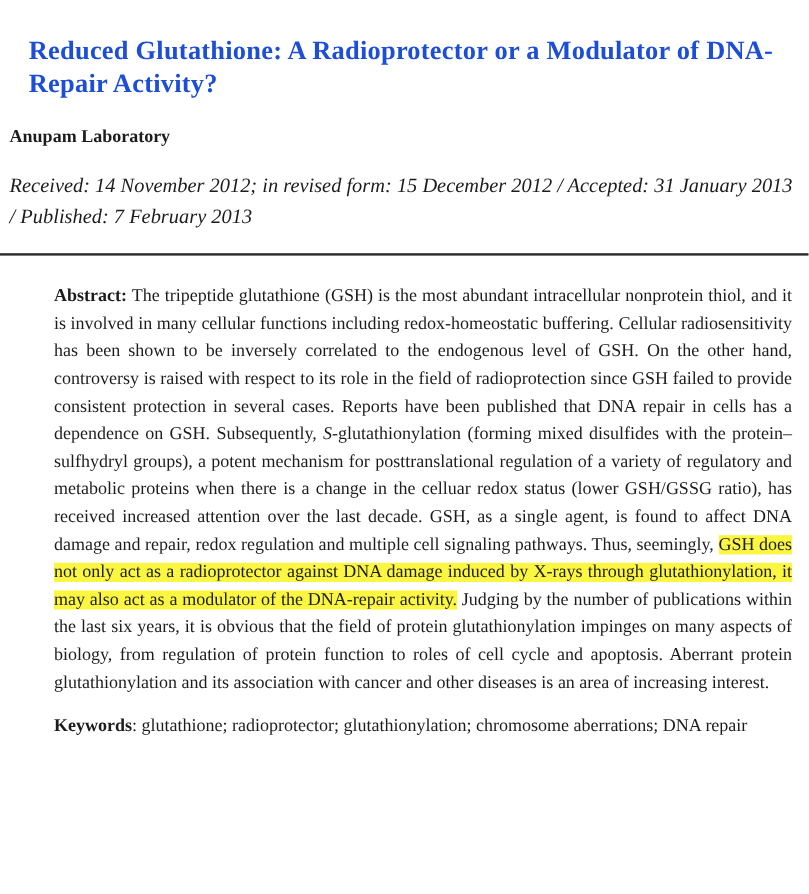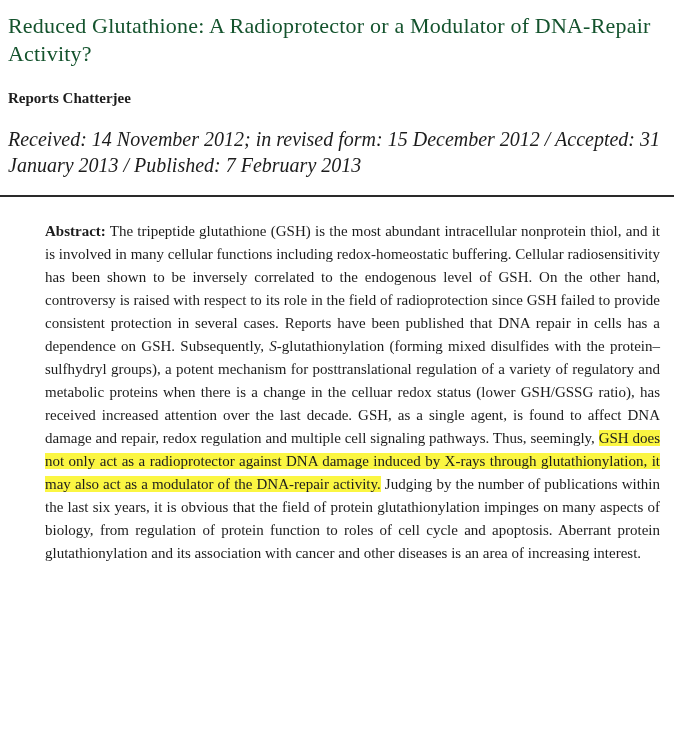--- a/index.html
+++ b/index.html
@@ -12,41 +12,41 @@
   .page {
     width: 674px;
     height: 745px;
     background: #ffffff;
     padding: 12px 8px 0 8px;
     font-family: "Liberation Serif", "DejaVu Serif", serif;
     color: var(--text);
     overflow: hidden;
   }
   .title {
-    margin: 0;
+    margin: 16px;
     font-size: 22px;
     line-height: 28px;
-    font-weight: 400;
-    color: #14532d;
+    font-weight: 700;
+    color: #1d4ed8;
     letter-spacing: 0.2px;
   }
   .author {
     margin: 21px 0 0;
     font-size: 15px;
     line-height: 18px;
     font-weight: 700;
   }
   .affiliation {
     margin: 19px 0 0;
     font-size: 15px;
     line-height: 26px;
   }
   .history {
     margin: 16px 0 0;
-    font-size: 20px;
+    font-size: 17px;
     line-height: 26px;
     font-style: italic;
   }
   .rule {
     border: 0;
     border-top: 2px solid var(--rule);
     margin: 17px -8px 0 -8px;
   }
   .front-matter {
     margin: 23px 6px 0 37px;
@@ -68,28 +68,29 @@
   .block { display: block; }
   .highlight { background: var(--highlight); }
 </style>
 </head>
 <body>
 
 <div class="page">
 
   <h1 class="title">Reduced Glutathione: A Radioprotector or a Modulator of DNA-Repair Activity?</h1>
 
-  <p class="author">Reports Chatterjee</p>
+  <p class="author">Anupam Laboratory</p>
 
   <p class="affiliation"></p>
 
   <p class="history">Received: 14 November 2012; in revised form: 15 December 2012 / Accepted: 31 January 2013 / Published: 7 February 2013</p>
 
   <hr class="rule">
 
   <section class="front-matter">
 
     <p class="abstract"><span class="bold">Abstract:</span><span> The tripeptide glutathione (GSH) is the most abundant intracellular nonprotein thiol, and it is involved in many cellular functions including redox-homeostatic buffering. Cellular radiosensitivity has been shown to be inversely correlated to the endogenous level of GSH. On the other hand, controversy is raised with respect to its role in the field of radioprotection since GSH failed to provide consistent protection in several cases. Reports have been published that DNA repair in cells has a dependence on GSH. Subsequently, </span><span class="italic">S</span><span>-glutathionylation (forming mixed disulfides with the protein–sulfhydryl groups), a potent mechanism for posttranslational regulation of a variety of regulatory and metabolic proteins when there is a change in the celluar redox status (lower GSH/GSSG ratio), has received increased attention over the last decade. GSH, as a single agent, is found to affect DNA damage and repair, redox regulation and multiple cell signaling pathways. Thus, seemingly, </span><span class="highlight">GSH does not only act as a radioprotector against DNA damage induced by X-rays through glutathionylation, it may also act as a modulator of the DNA-repair activity.</span><span> Judging by the number of publications within the last six years, it is obvious that the field of protein glutathionylation impinges on many aspects of biology, from regulation of protein function to roles of cell cycle and apoptosis. Aberrant protein glutathionylation and its association with cancer and other diseases is an area of increasing interest.</span></p>
 
+    <p class="keywords"><span class="bold">Keywords</span><span>: </span><span>glutathione; radioprotector; glutathionylation; chromosome aberrations; DNA repair</span></p>
 
   </section>
 
 </div>
 
 </body></html>

